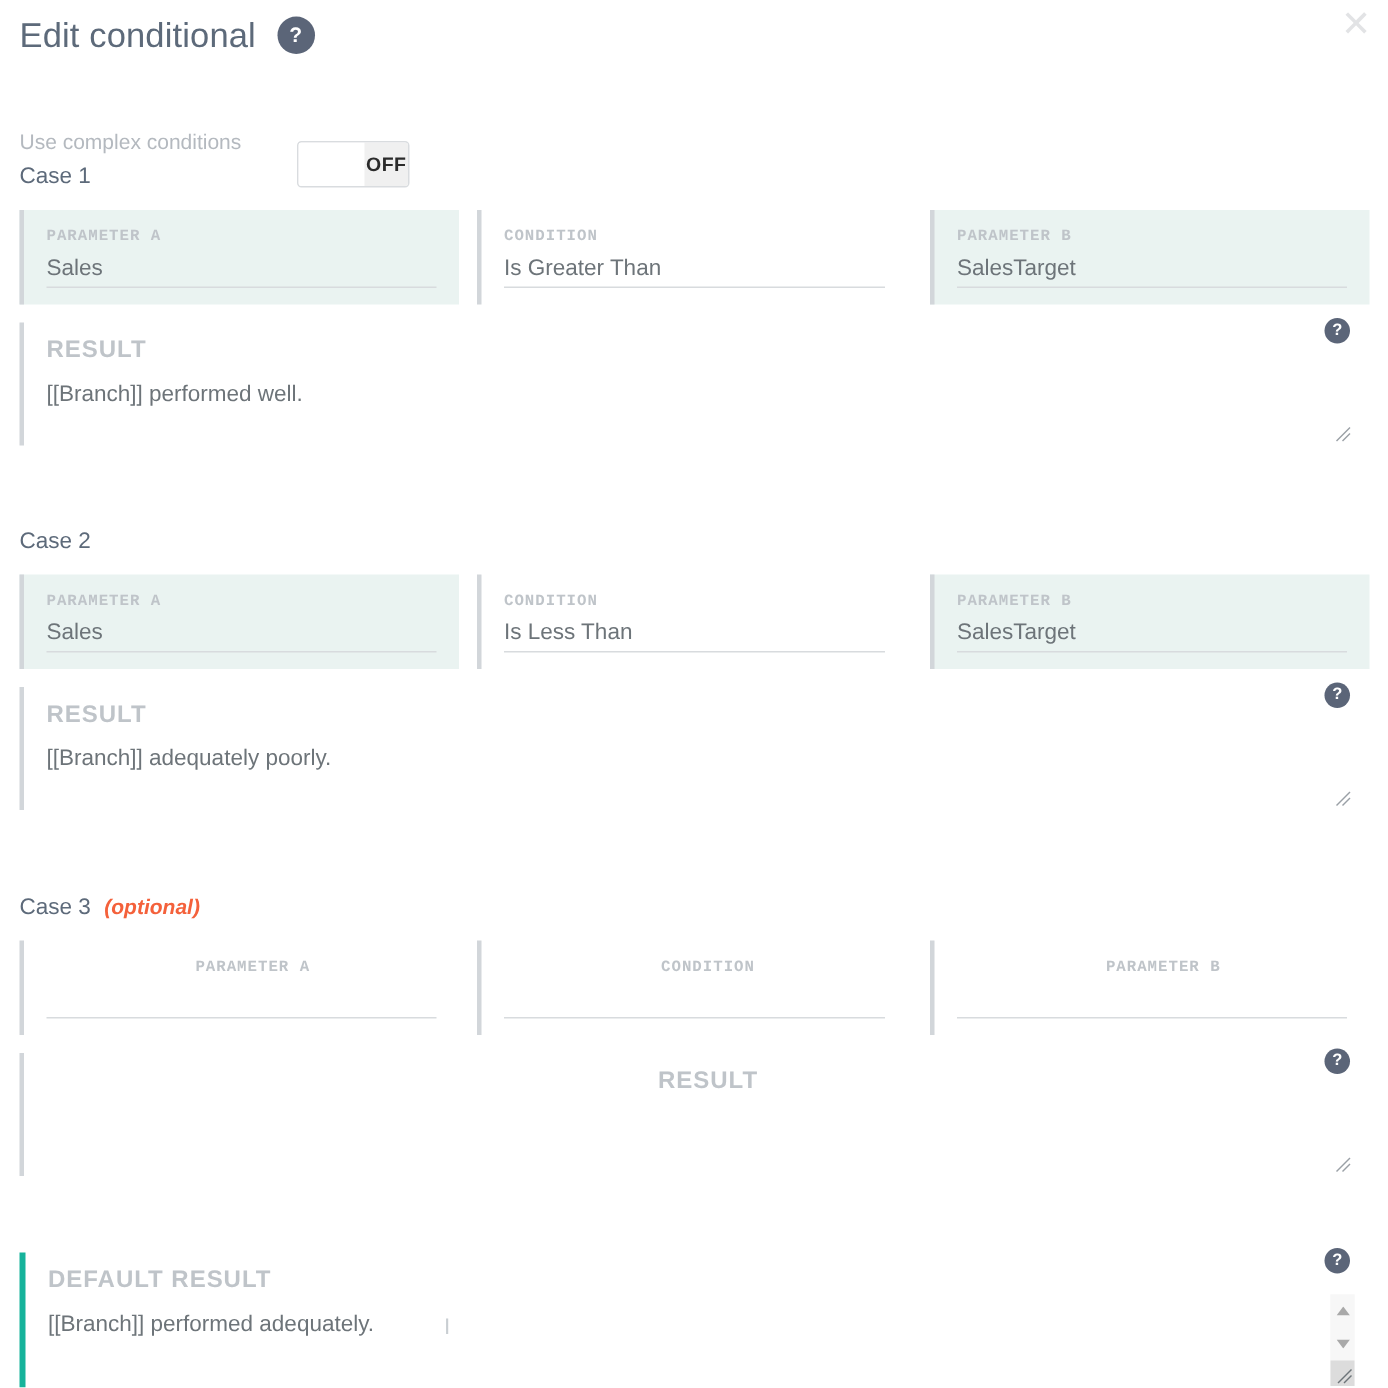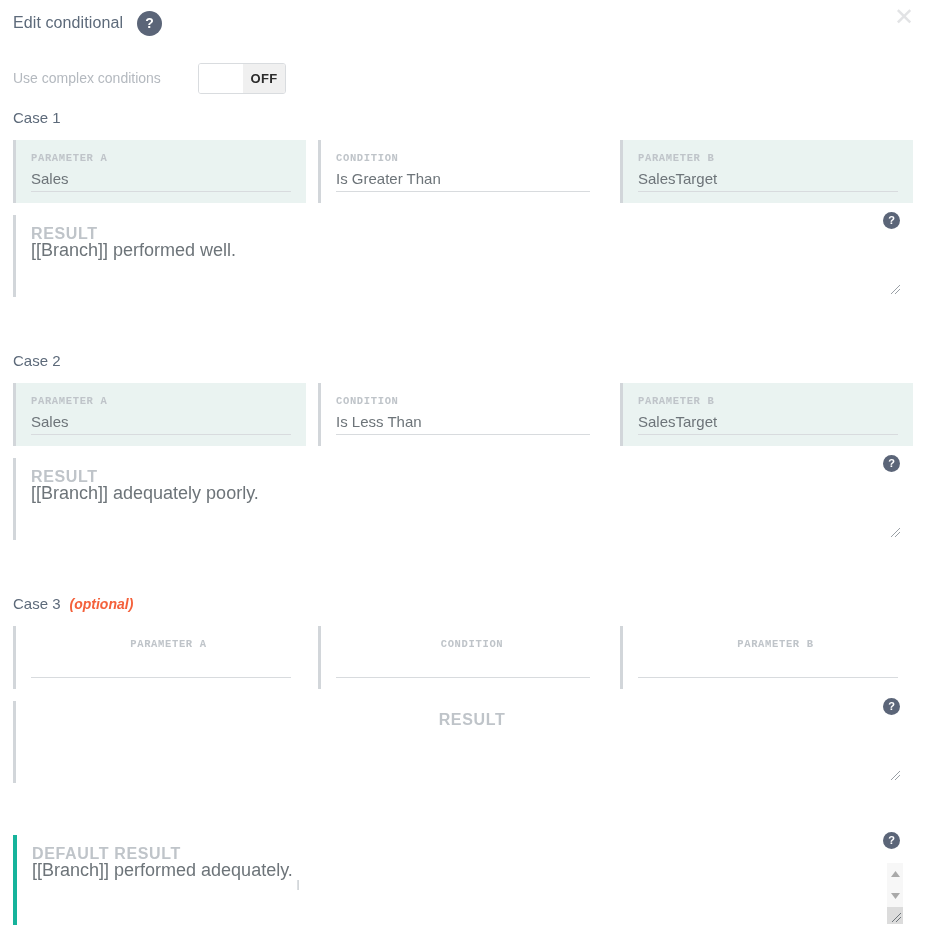--- a/index.html
+++ b/index.html
@@ -22,21 +22,21 @@
   
   .header {
     position: absolute;
     left: 13px;
     top: 6px;
     display: flex;
     align-items: center;
     gap: 14px;
   }
   .title {
-    font-size: 16px;
+    font-size: 23px;
     font-weight: 400;
     color: #5d6a7a;
     letter-spacing: 0.1px;
     line-height: 34px;
   }
   .help-badge {
     width: 25px;
     height: 25px;
     border-radius: 50%;
     background: #5b6578;
@@ -74,28 +74,29 @@
     display: flex;
     align-items: center;
   }
   .toggle-label {
     font-size: 14px;
     color: #b4b9bf;
     width: 185px;
     line-height: 32px;
   }
   .toggle {
-    width: 88px;
+    width: 75px;
     height: 31px;
     border: 1px solid #d9dcdf;
     border-radius: 3px;
     display: flex;
     overflow: hidden;
     cursor: pointer;
     background: #ffffff;
+    margin-top: 32px;
   }
   .toggle-knob {
     width: 44px;
     height: 100%;
     background: #ffffff;
   }
   .toggle-state {
     flex: 1;
     height: 100%;
     background: #f0f0f0;
@@ -189,22 +190,22 @@
     height: 90px;
   }
   .result-label {
     font-size: 16px;
     font-weight: 700;
     color: #bfc4c9;
     letter-spacing: 0.65px;
     line-height: 13px;
   }
   .result-text {
-    margin-top: 0;
-    font-size: 18px;
+    margin-top: 12px;
+    font-size: 15px;
     color: #6d7479;
     line-height: 21px;
     cursor: text;
   }
 
   .result-help {
     position: absolute;
     right: 13px;
     top: -3px;
     width: 17px;

